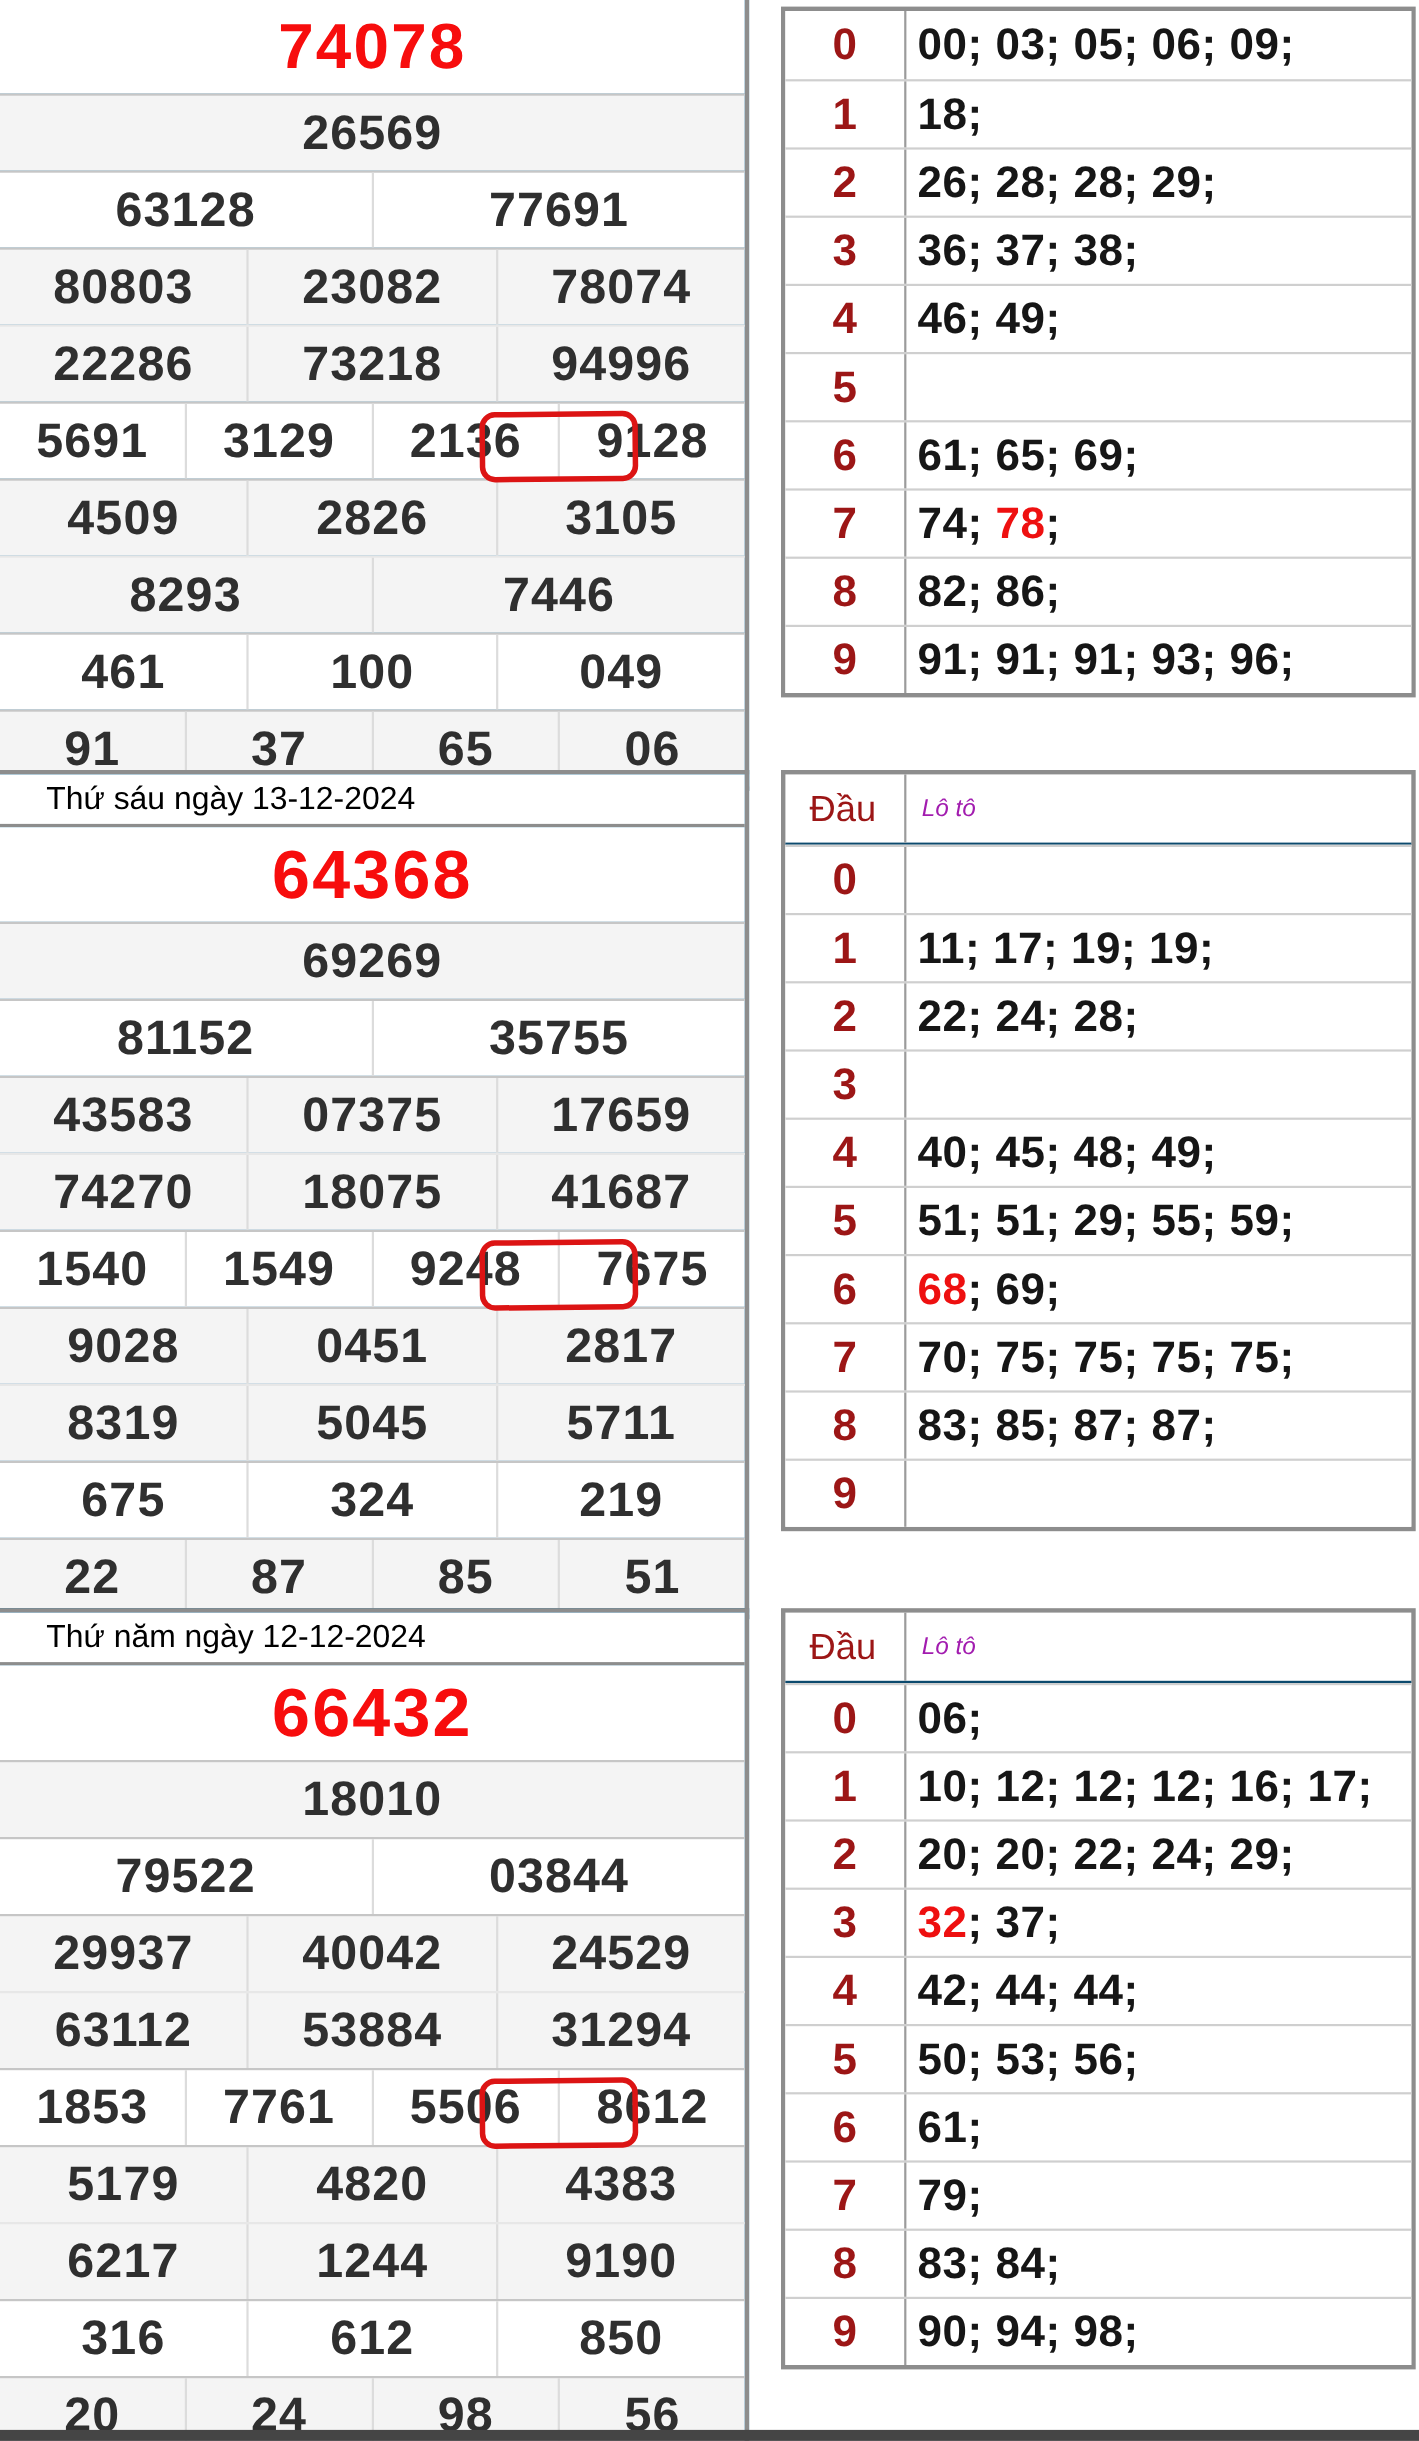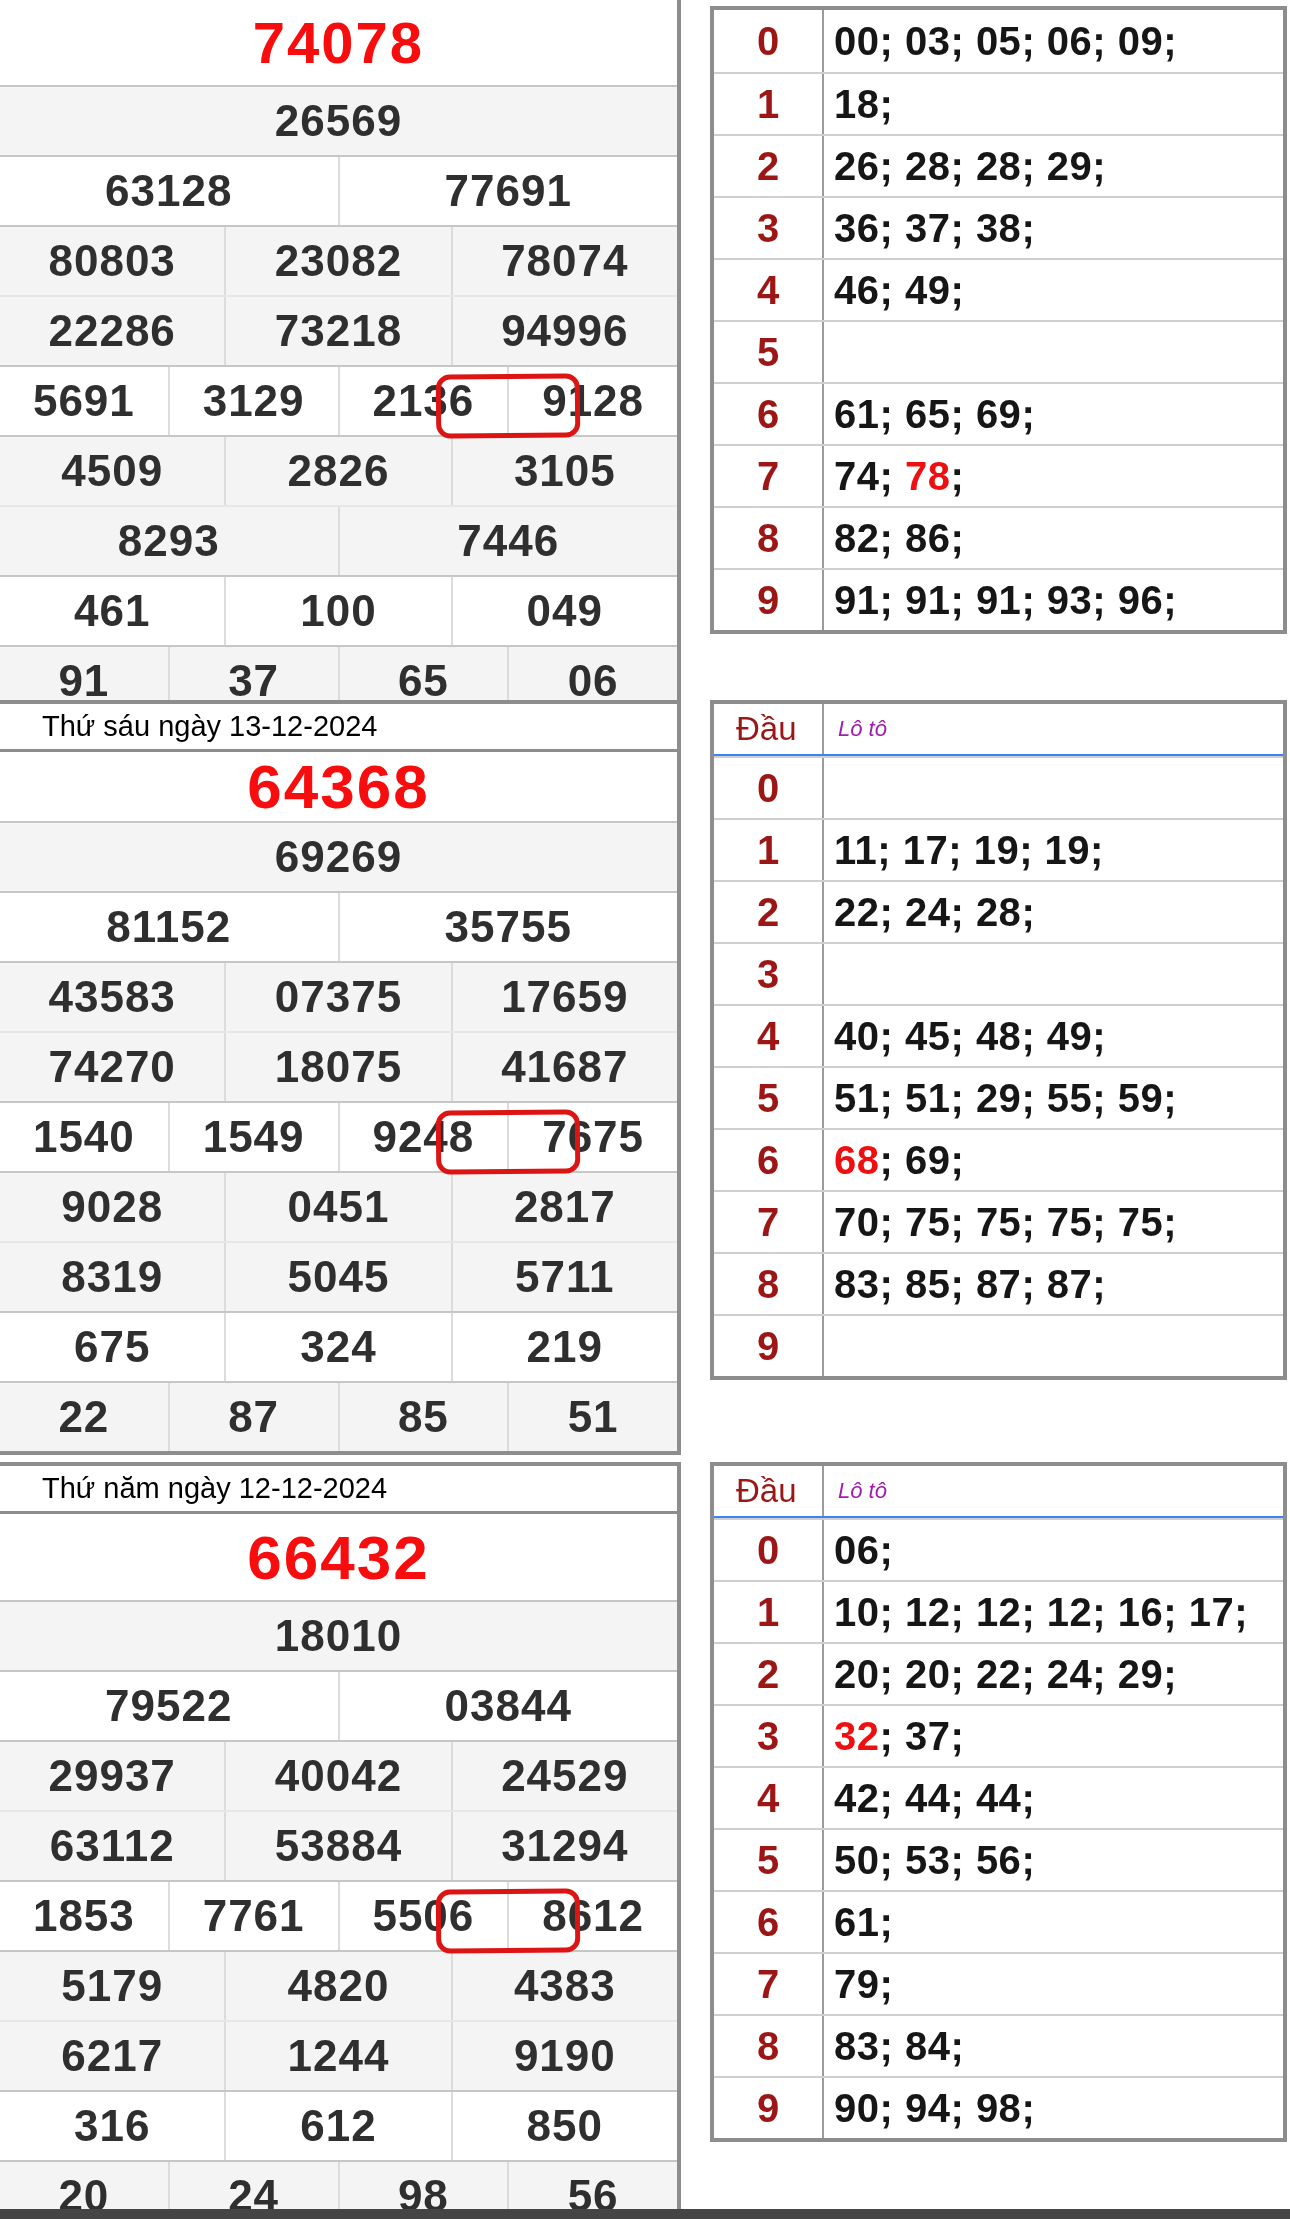--- a/index.html
+++ b/index.html
@@ -34,21 +34,21 @@
   .redbox{
     position:absolute;left:436px;top:7px;width:134px;height:54px;
     border:5px solid #dc1414;border-radius:14px;z-index:5;
     transform:rotate(-0.6deg);pointer-events:none;
   }
   
   .rtable{
     position:absolute;left:710px;top:0;width:577px;box-sizing:border-box;
     border:4px solid #8d8d8d;background:#fff;
   }
-  .rhdr{display:flex;height:52px;box-sizing:border-box;border-bottom:2px solid #3b82f6;}
+  .rhdr{display:flex;height:64px;box-sizing:border-box;border-bottom:2px solid #0c4a6e;}
   .rhdr-dau{
     width:110px;box-sizing:border-box;border-right:2px solid #9b9b9b;
     display:flex;align-items:center;padding-left:22px;
     font-size:33px;color:#9c1616;
   }
   .rhdr-lo{flex:1;display:flex;align-items:center;padding-left:14px;font-size:22px;color:#a21caf;font-style:italic;}
   .rrow{display:flex;height:62px;box-sizing:border-box;background:#fff;}
   .rrow.bt{border-top:2px solid #cfcfcf;}
   .rdau{
     width:110px;box-sizing:border-box;border-right:2px solid #9b9b9b;
@@ -156,21 +156,21 @@
         </div>
         <div class="rrow bt">
           <div class="rdau">9</div>
           <div class="rlo"><span>91</span>;&nbsp;<span>91</span>;&nbsp;<span>91</span>;&nbsp;<span>93</span>;&nbsp;<span>96</span>;</div>
         </div>
       </div>
   </div>
   <div class="section" style="top: 700px;">
     <div class="ltable">
         <div class="lhdr">Thứ sáu ngày 13-12-2024</div>
-        <div class="lrow db" style="height: 69px; justify-content: center;">
+        <div class="lrow db" style="height: 86px; justify-content: center;">
           <div class="dbnum" style="font-size: 62px;">64368</div>
         </div>
         <div class="lrow bt shade">
           <div class="lcell">69269</div>
         </div>
         <div class="lrow bt">
           <div class="lcell">81152</div>
           <div class="lcell">35755</div>
         </div>
         <div class="lrow bt shade">

